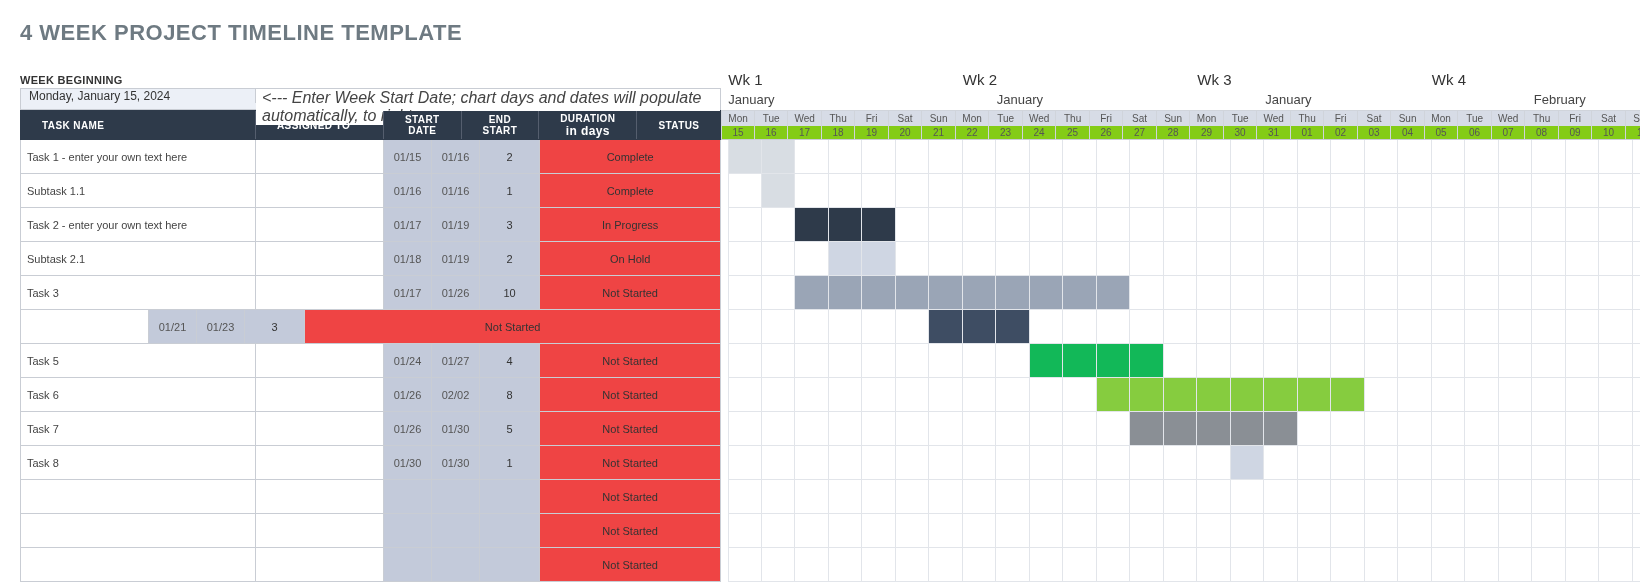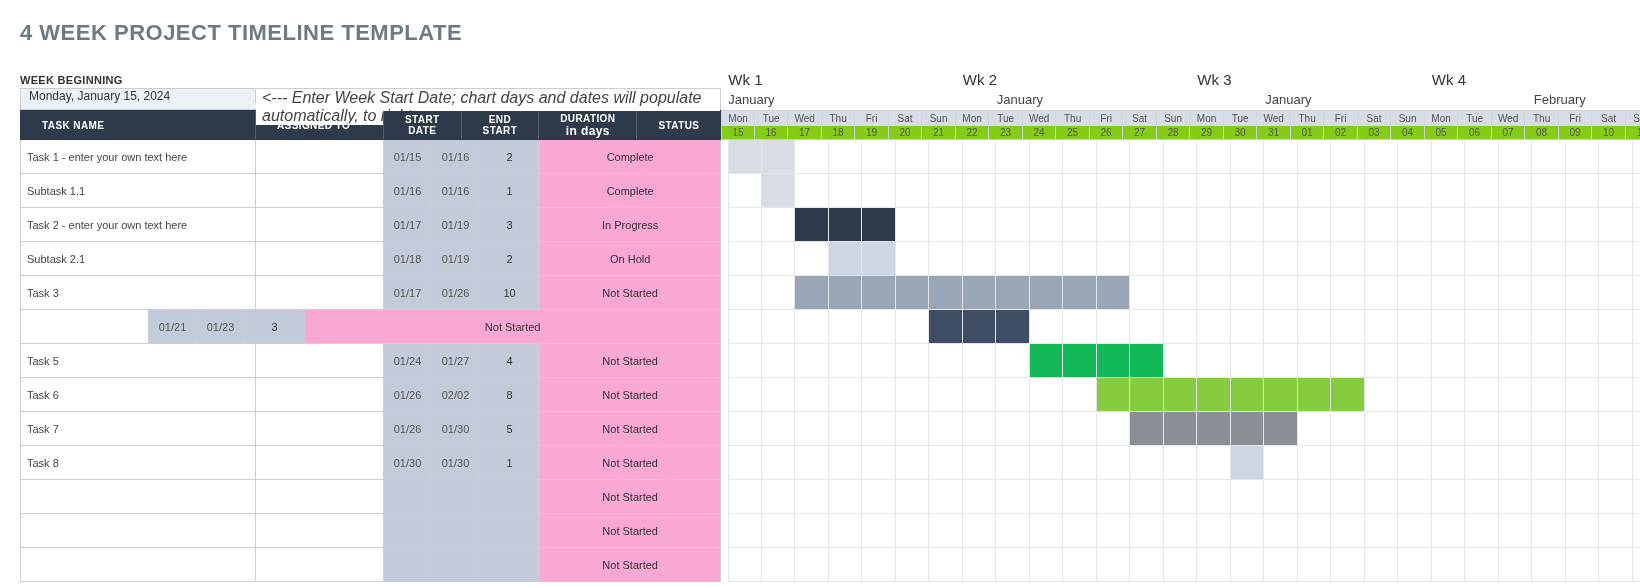--- a/index.html
+++ b/index.html
@@ -81,21 +81,21 @@
     white-space: pre-line;
   }
   .th-row > div:last-child { border-right: none; }
   .th-row .small { font-size: 12px; font-weight: 700; }
 
   .c-task   { flex: 0 0 235px; }
   .c-assign { flex: 0 0 128px; }
   .c-start  { flex: 0 0 48px; background: #c3cada; color:#333; display:flex;align-items:center;justify-content:center;text-align:center;}
   .c-end    { flex: 0 0 48px; background: #c3cada; color:#333; display:flex;align-items:center;justify-content:center;text-align:center;}
   .c-dur    { flex: 0 0 60px; background: #c3cada; color:#333; display:flex;align-items:center;justify-content:center;}
-  .c-stat   { flex: 1;       background: #f9a8d4; color:#333; display:flex;align-items:center;justify-content:center;}
+  .c-stat   { flex: 1;       background: #ef4444; color:#333; display:flex;align-items:center;justify-content:center;}
 
   .th-row .c-start, .th-row .c-end, .th-row .c-dur, .th-row .c-stat {
     background: #2e3a4a; color:#fff;
   }
 
   .task-row {
     display: flex;
     height: 34px;
     border-left: 1px solid #c9cdd4;
     border-right: 1px solid #c9cdd4;

